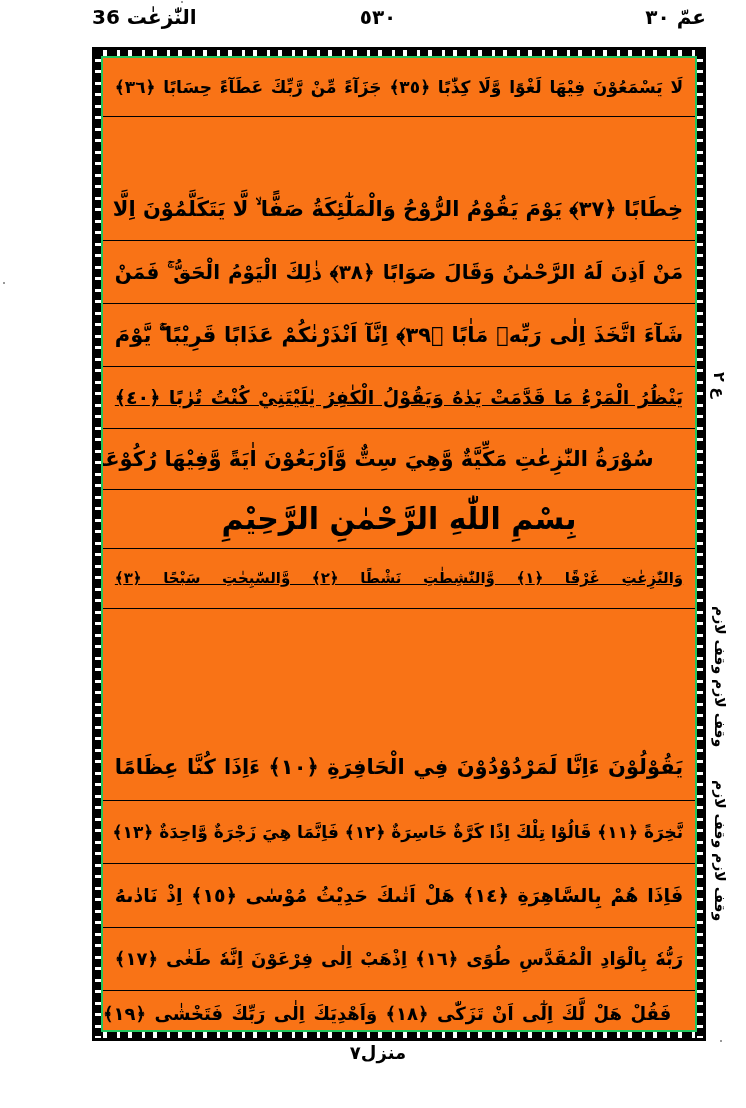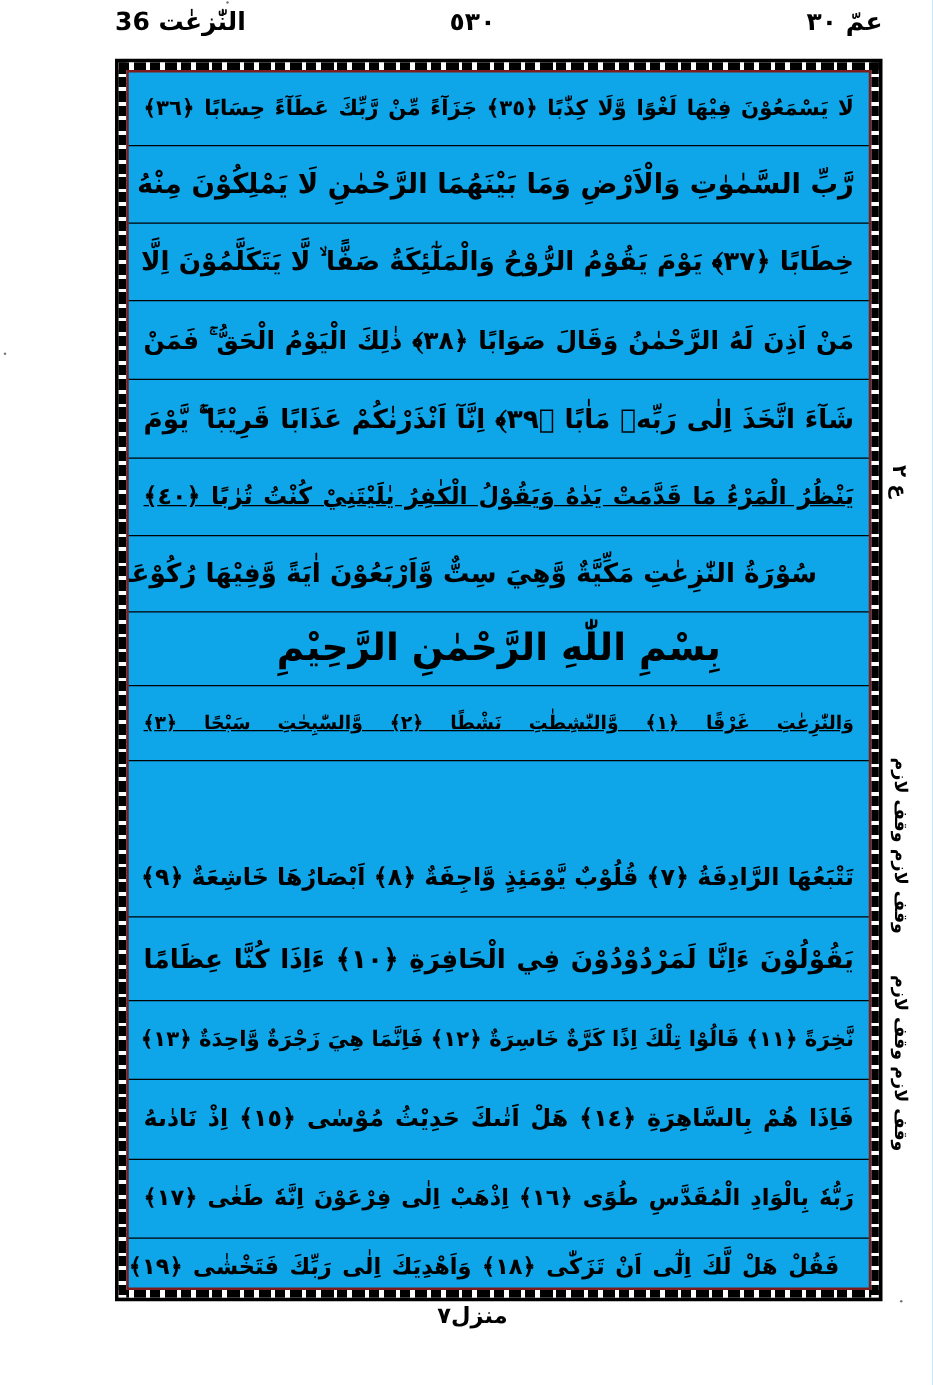--- a/index.html
+++ b/index.html
@@ -2,21 +2,21 @@
 <html><head>
 <meta charset="utf-8">
 <style>
   html, body { margin: 0; padding: 0; background: #ffffff; }
   body { width: 746px; height: 1108px; position: relative; overflow: hidden; font-family: "DejaVu Sans", sans-serif; color: #000; }
   .hdr { position: absolute; top: 2px; font-size: 20px; font-weight: bold; line-height: 30px; direction: rtl; white-space: nowrap; }
   #hdr-left { left: 92px; }
   #hdr-center { left: 348px; width: 60px; text-align: center; }
   #hdr-right { right: 40px; }
   .frame { position: absolute; left: 92px; top: 47px; width: 614px; height: 994px; box-sizing: border-box; border: 3px solid #000; }
-  .frame-inner { position: absolute; left: 6px; top: 6px; right: 6px; bottom: 6px; border: 2px solid #7f1d1d; box-sizing: border-box; background: #0ea5e9; }
+  .frame-inner { position: absolute; left: 6px; top: 6px; right: 6px; bottom: 6px; border: 2px solid #22c55e; box-sizing: border-box; background: #f97316; }
   .ornament { position: absolute; background: repeating-linear-gradient(90deg, #000 0 8px, #fff 8px 12px, #000 12px 22px, #fff 22px 25px); }
   .orn-top { left: 0; right: 0; top: 0; height: 6px; }
   .orn-bottom { left: 0; right: 0; bottom: 0; height: 6px; }
   .orn-left { top: 0; bottom: 0; left: 0; width: 6px; background: repeating-linear-gradient(180deg, #000 0 9px, #fff 9px 12px, #000 12px 20px, #fff 20px 23px); }
   .orn-right { top: 0; bottom: 0; right: 0; width: 6px; background: repeating-linear-gradient(180deg, #000 0 9px, #fff 9px 12px, #000 12px 20px, #fff 20px 23px); }
   .lines { position: absolute; left: 0; right: 0; top: 0; bottom: 0; }
   .line { position: absolute; left: 0; right: 0; border-bottom: 1px solid #000; box-sizing: border-box; display: flex; align-items: center; justify-content: center; direction: rtl; overflow: hidden; }
   .line:last-child { border-bottom: none; justify-content: flex-end; }
   .verse-text { font-family: "DejaVu Sans", sans-serif; font-weight: bold; font-size: 33px; line-height: 1; white-space: nowrap; letter-spacing: 0; text-align: justify; width: 96%; text-align-last: justify; }
   .surah-title .verse-text { font-size: 26px; width: 86%; text-align: center; text-align-last: center; }
@@ -38,46 +38,40 @@
 <div class="frame">
   <div class="ornament orn-top"></div>
   <div class="ornament orn-bottom"></div>
   <div class="ornament orn-left"></div>
   <div class="ornament orn-right"></div>
   <div class="frame-inner">
     <div class="lines" id="lines">
       <div class="line" style="top:0px;height:59px">
           <span class="verse-text" style="font-size: 17px;">لَا يَسْمَعُوْنَ فِيْهَا لَغْوًا وَّلَا كِذّٰبًا ﴿٣٥﴾ جَزَآءً مِّنْ رَّبِّكَ عَطَآءً حِسَابًا ﴿٣٦﴾</span>
         </div>
-      <div class="line" style="top:59px;height:62px">
-          <span class="verse-text" style="font-size: 22px;">رَّبِّ السَّمٰوٰتِ وَالْاَرْضِ وَمَا بَيْنَهُمَا الرَّحْمٰنِ لَا يَمْلِكُوْنَ مِنْهُ</span>
-        </div>
       <div class="line" style="top:121px;height:62px">
           <span class="verse-text" style="font-size: 21px;">خِطَابًا ﴿٣٧﴾ يَوْمَ يَقُوْمُ الرُّوْحُ وَالْمَلٰٓئِكَةُ صَفًّا ۙ لَّا يَتَكَلَّمُوْنَ اِلَّا</span>
         </div>
       <div class="line" style="top:183px;height:63px">
           <span class="verse-text" style="font-size: 20px;">مَنْ اَذِنَ لَهُ الرَّحْمٰنُ وَقَالَ صَوَابًا ﴿٣٨﴾ ذٰلِكَ الْيَوْمُ الْحَقُّ ۚ فَمَنْ</span>
         </div>
       <div class="line" style="top:246px;height:63px">
           <span class="verse-text" style="font-size: 21px;">شَآءَ اتَّخَذَ اِلٰى رَبِّهٖ مَاٰبًا ﴿٣٩﴾ اِنَّآ اَنْذَرْنٰكُمْ عَذَابًا قَرِيْبًا ۚۖ يَّوْمَ</span>
         </div>
       <div class="line" style="top:309px;height:62px">
           <span class="verse-text" style="font-size: 19px; text-decoration: underline;">يَنْظُرُ الْمَرْءُ مَا قَدَّمَتْ يَدٰهُ وَيَقُوْلُ الْكٰفِرُ يٰلَيْتَنِيْ كُنْتُ تُرٰبًا ﴿٤٠﴾</span>
         </div>
       <div class="line surah-title" style="top:371px;height:61px">
           <span class="verse-text" style="font-size: 21px;">سُوْرَةُ النّٰزِعٰتِ مَكِّيَّةٌ وَّهِيَ سِتٌّ وَّاَرْبَعُوْنَ اٰيَةً وَّفِيْهَا رُكُوْعَانِ</span>
         </div>
       <div class="line bismillah" style="top:432px;height:59px">
           <span class="verse-text">بِسْمِ اللّٰهِ الرَّحْمٰنِ الرَّحِيْمِ</span>
         </div>
       <div class="line" style="top:491px;height:60px">
           <span class="verse-text" style="font-size: 15px; text-decoration: underline;">وَالنّٰزِعٰتِ غَرْقًا ﴿١﴾ وَّالنّٰشِطٰتِ نَشْطًا ﴿٢﴾ وَّالسّٰبِحٰتِ سَبْحًا ﴿٣﴾</span>
-        </div>
-      <div class="line" style="top:613px;height:63px">
-          <span class="verse-text" style="font-size: 19px;">تَتْبَعُهَا الرَّادِفَةُ ﴿٧﴾ قُلُوْبٌ يَّوْمَئِذٍ وَّاجِفَةٌ ﴿٨﴾ اَبْصَارُهَا خَاشِعَةٌ ﴿٩﴾</span>
         </div>
       <div class="line" style="top:676px;height:67px">
           <span class="verse-text" style="font-size: 21px;">يَقُوْلُوْنَ ءَاِنَّا لَمَرْدُوْدُوْنَ فِي الْحَافِرَةِ ﴿١٠﴾ ءَاِذَا كُنَّا عِظَامًا</span>
         </div>
       <div class="line" style="top:743px;height:63px">
           <span class="verse-text" style="font-size: 17px;">نَّخِرَةً ﴿١١﴾ قَالُوْا تِلْكَ اِذًا كَرَّةٌ خَاسِرَةٌ ﴿١٢﴾ فَاِنَّمَا هِيَ زَجْرَةٌ وَّاحِدَةٌ ﴿١٣﴾</span>
         </div>
       <div class="line" style="top:806px;height:64px">
           <span class="verse-text" style="font-size: 19px;">فَاِذَا هُمْ بِالسَّاهِرَةِ ﴿١٤﴾ هَلْ اَتٰىكَ حَدِيْثُ مُوْسٰى ﴿١٥﴾ اِذْ نَادٰىهُ</span>
         </div>

